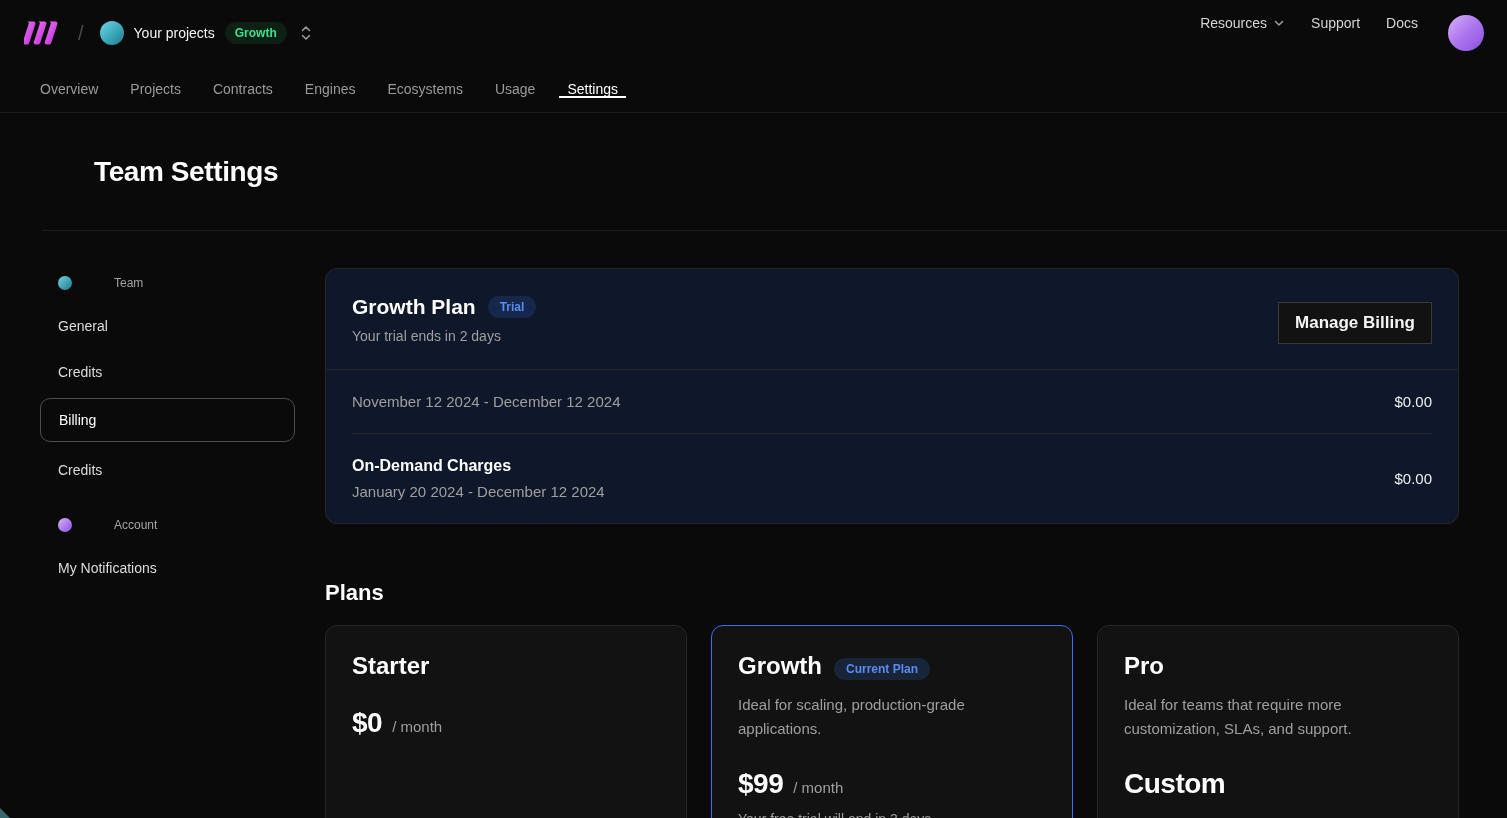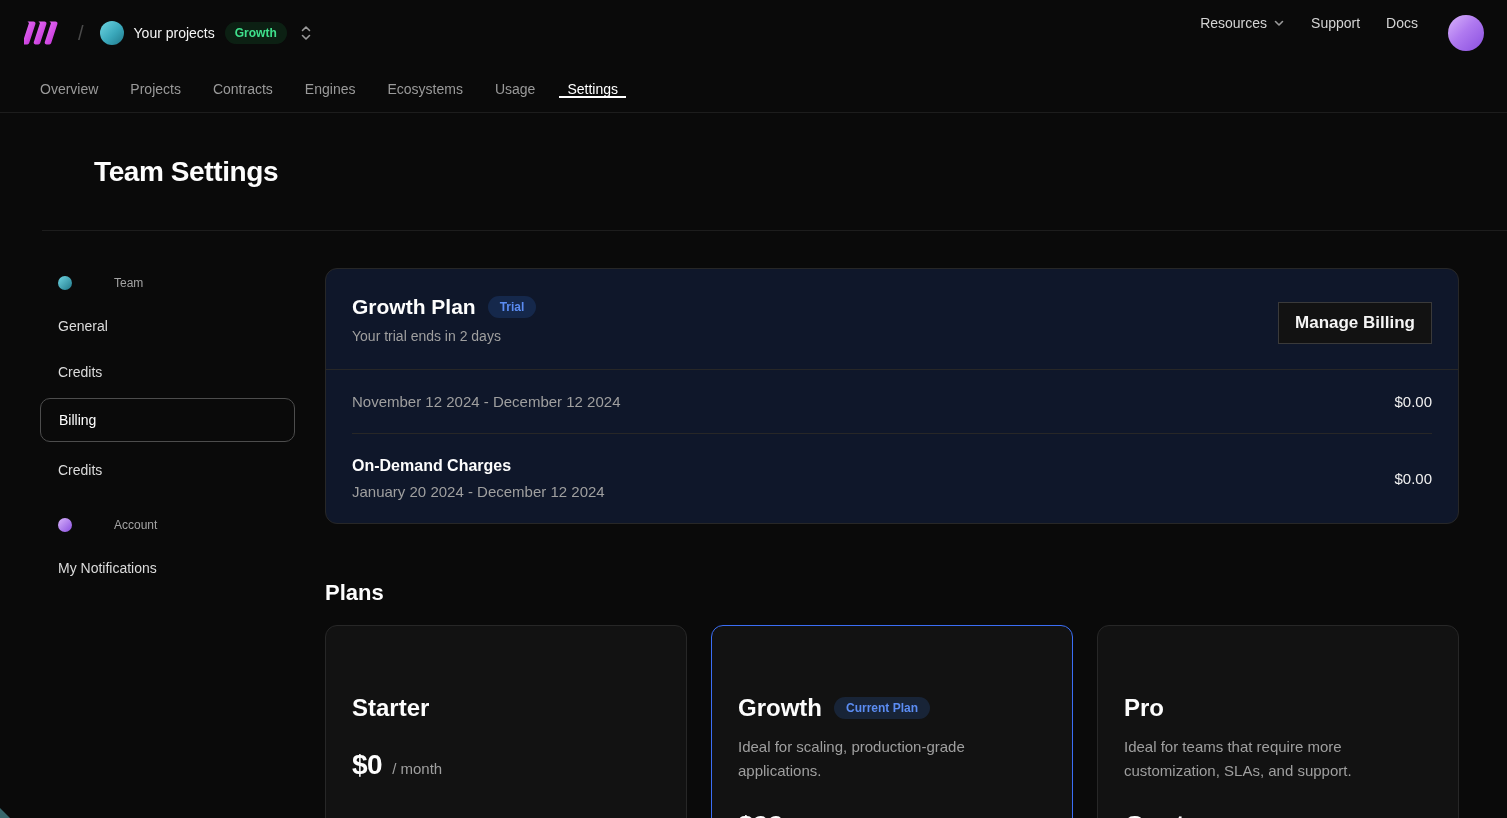--- a/index.html
+++ b/index.html
@@ -100,21 +100,21 @@
   .bc-period { font-size:15px; color:#9f9f9f; }
   .bc-amount { margin-left:auto; font-size:15px; color:#f0f0f0; }
   
   .plans-title { font-size:22px; font-weight:700; color:#fdfdfd; margin:56px 0 19px 0; }
   .plan-grid { display:grid; grid-template-columns:repeat(3,1fr); gap:24px; }
   .plan-card {
     background:#121212; border:1px solid #272727; border-radius:12px;
     padding:26px; min-height:280px;
   }
   .plan-card.highlight { border:1px solid #3b6ef5; }
-  .plan-name-row { display:flex; align-items:center; gap:12px;margin-top:42px; }
+  .plan-name-row { display:flex; align-items:flex-end; gap:12px; }
   .plan-name { font-size:24px; font-weight:700; color:#fdfdfd; }
   .plan-desc { font-size:15px; color:#9f9f9f; line-height:1.6; margin-top:13px; max-width:300px; }
   .plan-price-row { display:flex; align-items:baseline; gap:10px; margin-top:27px; }
   .plan-price { font-size:28px; font-weight:700; color:#fdfdfd; letter-spacing:-0.5px; }
   .plan-period { font-size:15px; color:#9f9f9f; }
   .plan-note { font-size:14px; color:#9f9f9f; margin-top:11px; }
   
   .corner-artifact {
     position:absolute; left:0; bottom:0; width:0; height:0;
     border-bottom:10px solid rgba(111,214,227,0.45); border-right:10px solid transparent;

